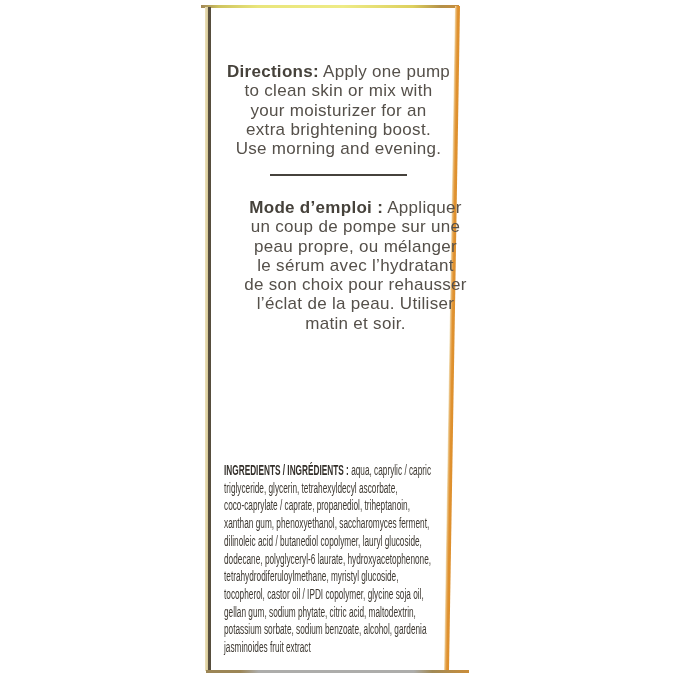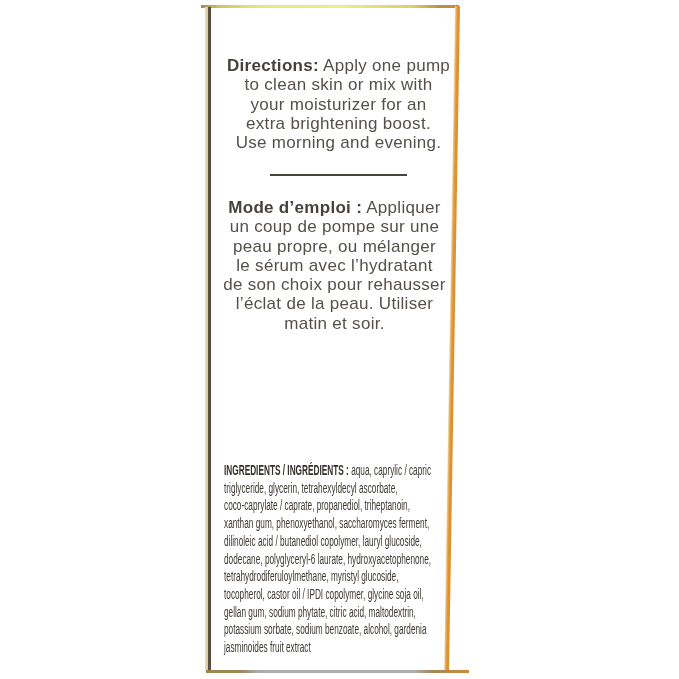--- a/index.html
+++ b/index.html
@@ -43,22 +43,22 @@
   .para {
     position: absolute;
     white-space: pre-line;
     color: #55504a;
     text-align: center;
     font-size: 17px;
     line-height: 19.3px;
     letter-spacing: 0.3px;
   }
   .para b { font-weight: 700; color: #46423b; }
-  .directions { left: 216px; top: 56px; width: 245px; text-align: center; }
-  .mode { left: 212px; top: 198px; width: 245px; }
+  .directions { left: 216px; top: 62px; width: 245px; text-align: center; }
+  .mode { left: 233px; top: 198px; width: 245px; }
   .divider {
     position: absolute;
     left: 270px; top: 174px;
     width: 137px; height: 2px;
     background: #46423c;
   }
   .ingredients {
     position: absolute;
     left: 224px; top: 462px;
     width: 430px;

